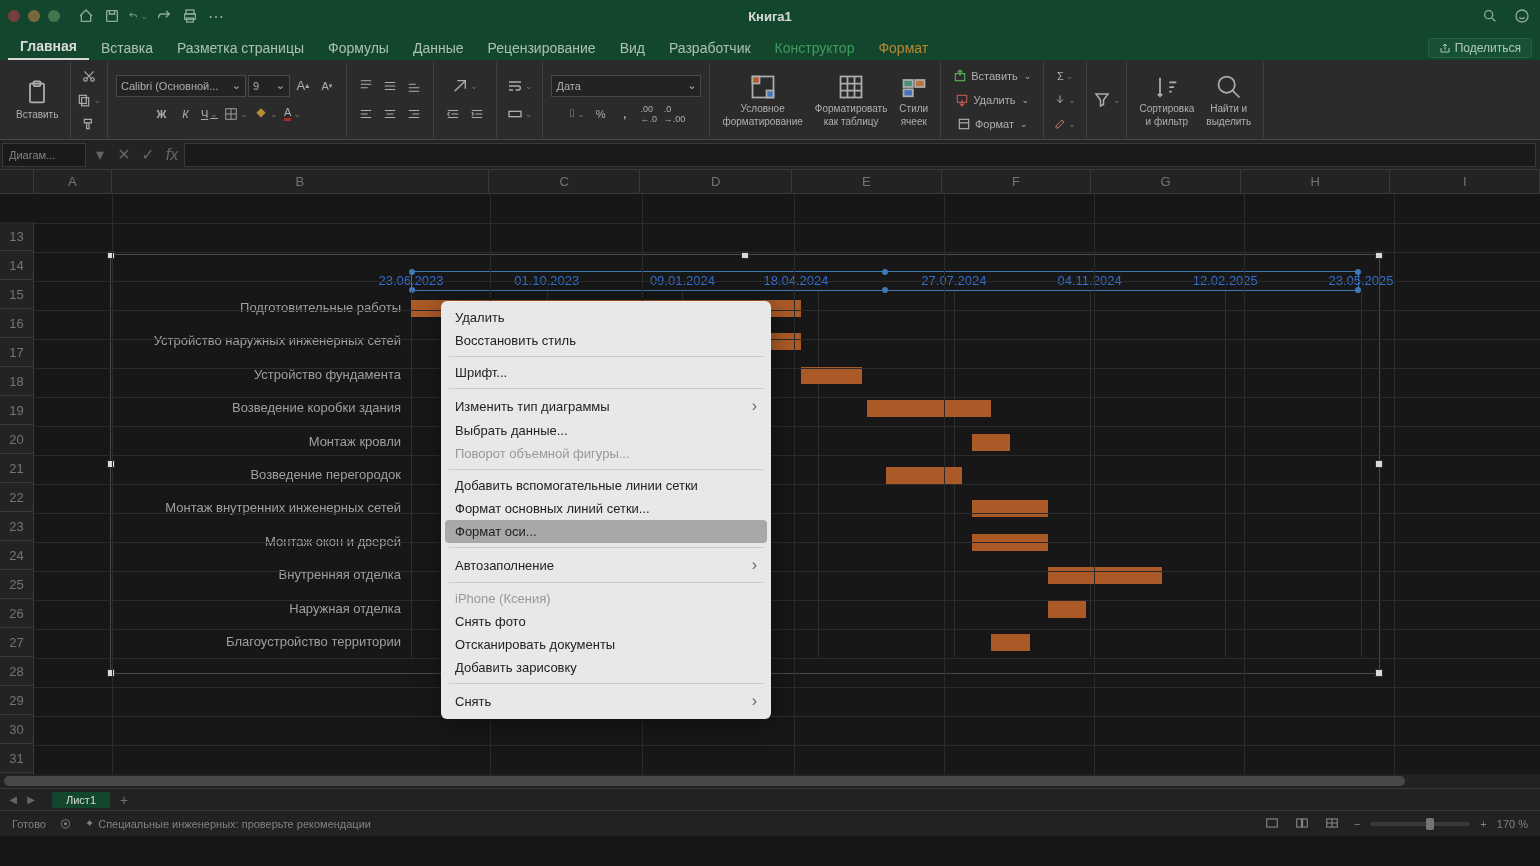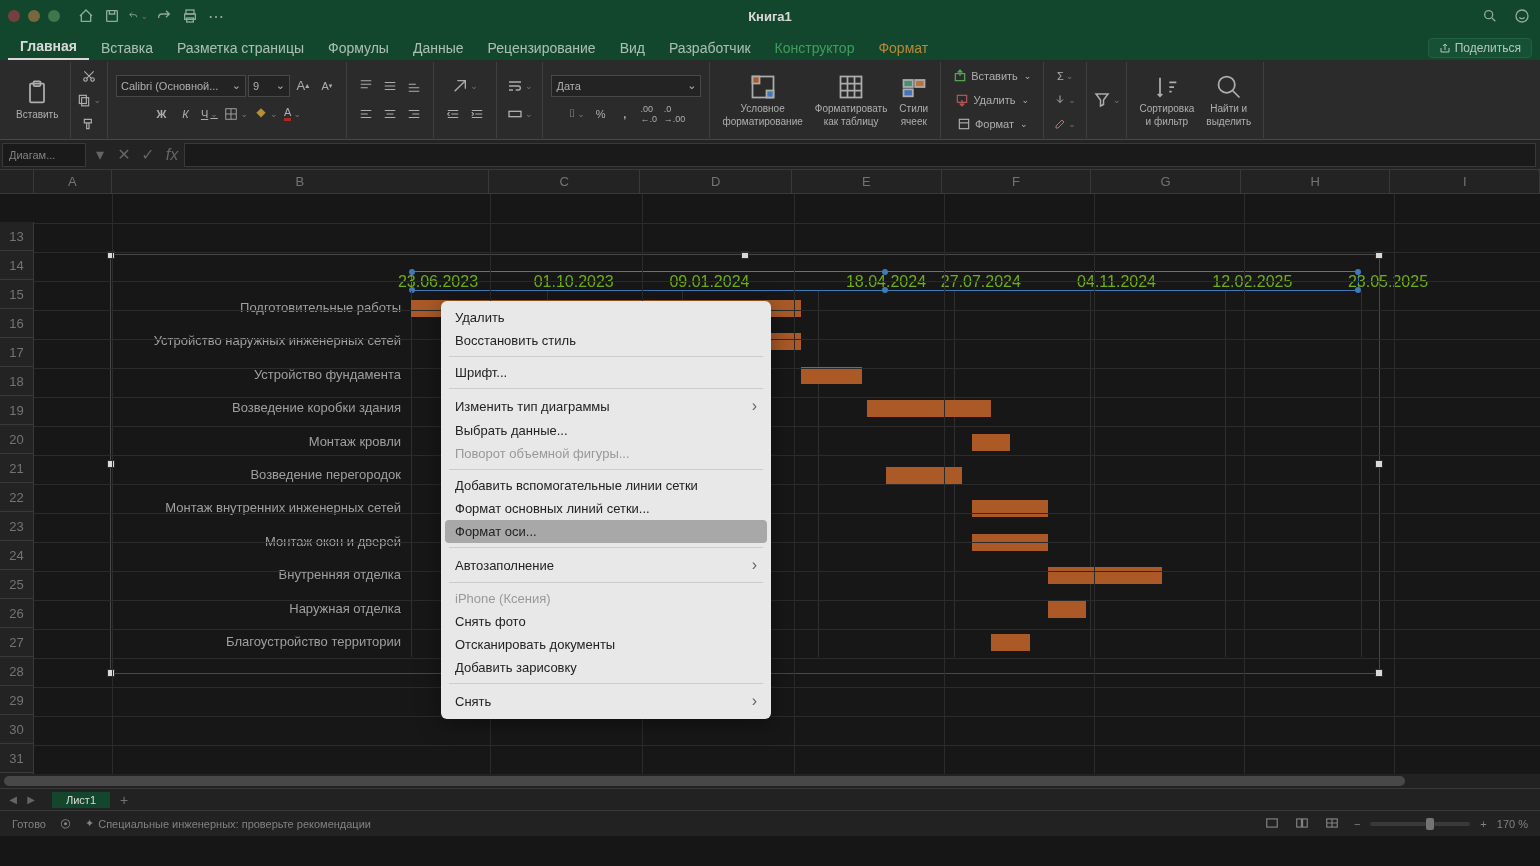--- a/index.html
+++ b/index.html
@@ -41,21 +41,21 @@
 .row-headers { position:absolute; left:0; top:24px; width:34px; background:#2a2a2a;margin-top:28px; }
 .row-header { height:29px; border-bottom:1px solid #444; border-right:1px solid #444; color:#888; font-size:13px; display:flex; align-items:center; justify-content:center; }
 .cells { position:absolute; left:34px; top:24px; right:0; bottom:0; }
 .grid-lines-v { position:absolute; top:0; bottom:0; border-right:1px solid #333; }
 .grid-lines-h { position:absolute; left:0; right:0; border-bottom:1px solid #333; }
 .chart-obj { position:absolute; left:76px; top:60px; width:1270px; height:420px; background:#1c1c1c; border:1px solid #555; }
 .chart-handle { position:absolute; width:8px; height:8px; background:#fff; border:1px solid #333; }
 .chart-inner { position:absolute; left:20px; right:20px; top:16px; bottom:16px; }
 .axis-area { position:absolute; left:280px; right:0; top:0; height:20px; border:1px solid #4a8fd6; }
 .axis-handle { position:absolute; width:6px; height:6px; background:#4a8fd6; border-radius:50%; }
-.axis-date { position:absolute; color:#84cc16; font-size:16px; transform:translateX(-50%); top:2px; white-space:nowrap;margin-left:27px; }
+.axis-date { position:absolute; color:#3b82f6; font-size:13px; transform:translateX(-50%); top:2px; white-space:nowrap; }
 .chart-grid-v { position:absolute; top:20px; bottom:0; border-left:1px solid #383838; }
 .task-label { position:absolute; color:#bbb; font-size:13px; text-align:right; width:270px; left:0; }
 .gantt-bar { position:absolute; height:17px; background:#c96a2e; }
 .context-menu { position:absolute; left:441px; top:301px; width:330px; background:#e8e8e8; border-radius:6px; box-shadow:0 4px 24px rgba(0,0,0,0.4); padding:5px 0; z-index:100; }
 .menu-item { padding:4px 14px; font-size:13px; color:#222; display:flex; align-items:center; justify-content:space-between; cursor:default; }
 .menu-item.highlighted { background:#a8a8a8; border-radius:4px; margin:0 4px; padding:4px 10px; }
 .menu-item.disabled { color:#999; }
 .menu-sep { height:1px; background:#ccc; margin:4px 8px; }
 .menu-arrow::after { content:"›"; color:#666; font-size:16px; }
 .sheet-tabs { height:22px; background:#282828; border-top:1px solid #444; display:flex; align-items:center; padding:0 4px; }
@@ -452,21 +452,21 @@
             <div class="axis-handle" style="right:-3px;bottom:-3px"></div>
             <div class="axis-handle" style="left:50%;top:-3px;margin-left:-3px"></div>
             <div class="axis-handle" style="left:50%;bottom:-3px;margin-left:-3px"></div>
           </div>
           <div class="axis-date" style="left: 280px;">23.06.2023</div>
           <div class="chart-grid-v" style="left: 280px;"></div>
           <div class="axis-date" style="left: 415.714px;">01.10.2023</div>
           <div class="chart-grid-v" style="left: 415.714px;"></div>
           <div class="axis-date" style="left: 551.429px;">09.01.2024</div>
           <div class="chart-grid-v" style="left: 551.429px;"></div>
-          <div class="axis-date" style="left: 728px;">18.04.2024</div>
+          <div class="axis-date" style="left: 665px;">18.04.2024</div>
           <div class="chart-grid-v" style="left: 687.143px;"></div>
           <div class="axis-date" style="left: 822.857px;">27.07.2024</div>
           <div class="chart-grid-v" style="left: 822.857px;"></div>
           <div class="axis-date" style="left: 958.571px;">04.11.2024</div>
           <div class="chart-grid-v" style="left: 958.571px;"></div>
           <div class="axis-date" style="left: 1094.29px;">12.02.2025</div>
           <div class="chart-grid-v" style="left: 1094.29px;"></div>
           <div class="axis-date" style="left: 1230px;">23.05.2025</div>
           <div class="chart-grid-v" style="left: 1230px;"></div>
           <div class="task-label" style="top: 28.7273px;">Подготовительные работы</div>

